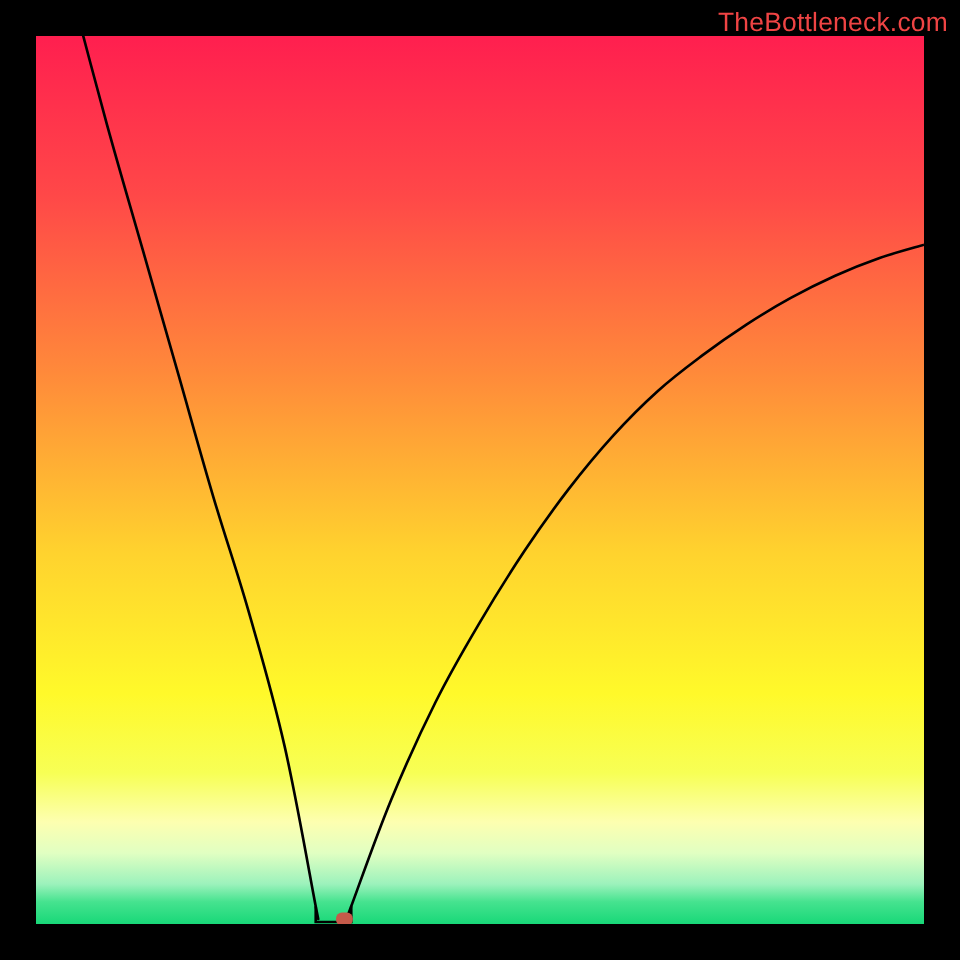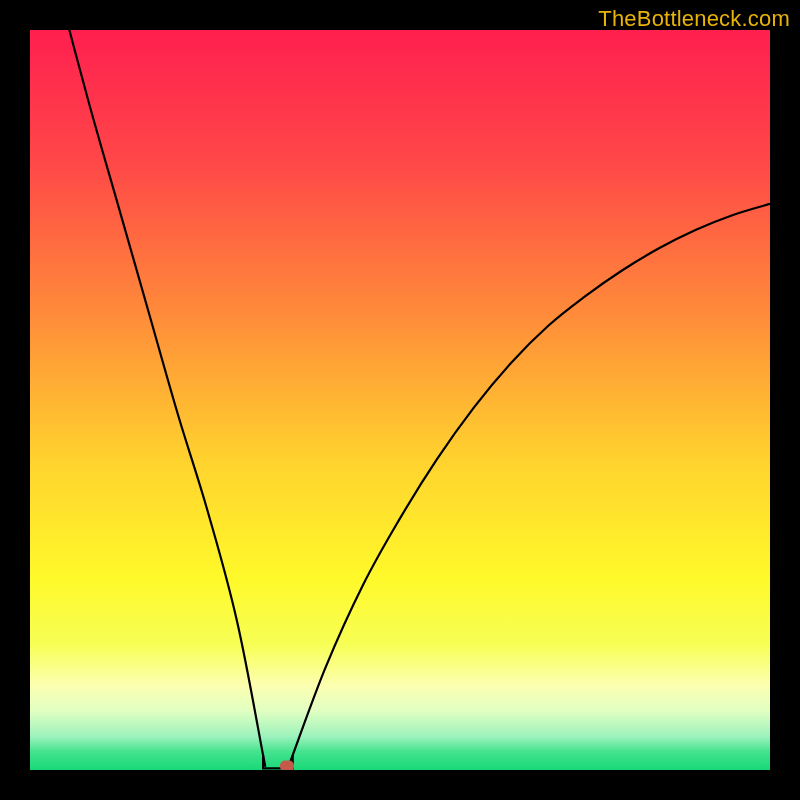--- a/index.html
+++ b/index.html
@@ -31,21 +31,21 @@
     position: absolute;
     left: 0;
     top: 0;
     width: 100%;
     height: 100%;
   }
   .watermark {
     position: absolute;
     top: 6px;
     right: 10px;
-    color: #eab308;
+    color: #ef4444;
     font-size: 22px;
     font-weight: 500;
     letter-spacing: 0.2px;
     text-align: center;
   }
   .dot {
     position: absolute;
     width: 14px;
     height: 11px;
     border-radius: 5px;

